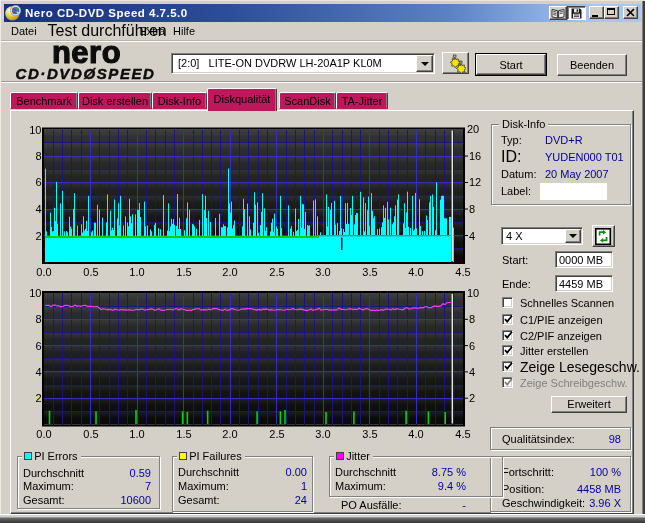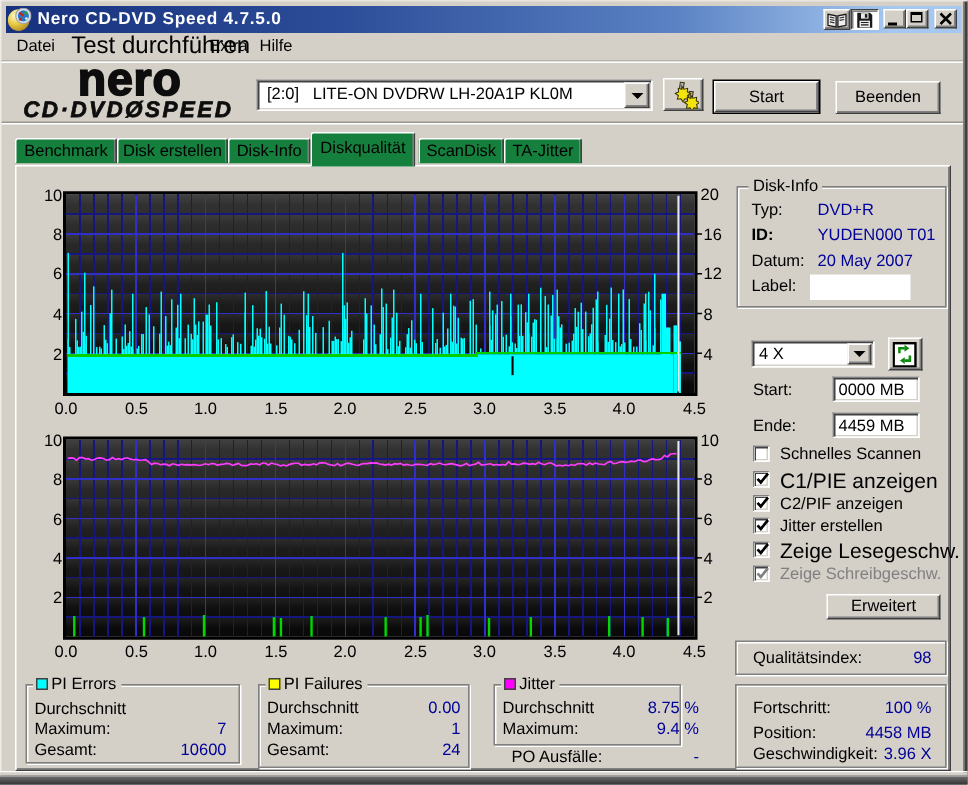--- a/index.html
+++ b/index.html
@@ -5,21 +5,21 @@
 *{box-sizing:border-box;}
 body{width:645px;height:523px;overflow:hidden;}
 #win{position:absolute;left:0;top:0;width:645px;height:523px;font-family:"Liberation Sans",sans-serif;font-size:11px;background:#3c3c3c;}
 .t{position:absolute;white-space:nowrap;line-height:16px;height:31px;}
 .abs{position:absolute;}
 .grp{position:absolute;border:1px solid #808080;box-shadow:inset 1px 1px 0 #ffffff,1px 1px 0 #ffffff;}
 .gtitle{position:absolute;top:-8px;left:7px;background:#d4d0c8;padding:0 3px;line-height:15px;white-space:nowrap;}
 .field{position:absolute;background:#fff;border:1px solid;border-color:#808080 #fff #fff #808080;box-shadow:inset 1px 1px 0 #404040,inset -1px -1px 0 #d4d0c8;}
 .btn{position:absolute;background:#d4d0c8;border:1px solid;border-color:#fff #404040 #404040 #fff;box-shadow:inset -1px -1px 0 #808080;text-align:center;}
 .cb{position:absolute;width:11px;height:11px;background:#fff;border:1px solid;border-color:#808080 #fff #fff #808080;box-shadow:inset 1px 1px 0 #404040,inset -1px -1px 0 #d4d0c8;}
-.tab{position:absolute;top:92px;height:17px;background:#15803d;border:1px solid;border-color:#fff #404040 transparent #fff;border-radius:2px 2px 0 0;box-shadow:inset -1px 0 0 #808080;text-align:center;line-height:17px;}
+.tab{position:absolute;top:92px;height:17px;background:#be185d;border:1px solid;border-color:#fff #404040 transparent #fff;border-radius:2px 2px 0 0;box-shadow:inset -1px 0 0 #808080;text-align:center;line-height:17px;}
 #graphs{position:absolute;left:0;top:0;}
 </style></head><body>
 <div id="win">
 <div class="abs" style="left:0;top:0;width:645px;height:517px;background:#d4d0c8;"></div>
 <div class="abs" style="left:0;top:0;width:645px;height:1px;background:#e9e5de;"></div>
 <div class="abs" style="left:0;top:0;width:1px;height:517px;background:#efece6;"></div>
 <div class="abs" style="left:642px;top:1px;width:1px;height:516px;background:#808080;"></div>
 <div class="abs" style="left:643px;top:1px;width:2px;height:516px;background:#404040;"></div>
 <div class="abs" style="left:0;top:514px;width:645px;height:1px;background:#ffffff;"></div>
 <div class="abs" style="left:0;top:515px;width:645px;height:2px;background:#d4d0c8;"></div>
@@ -565,21 +565,21 @@
       <text x="370" y="438" text-anchor="middle" font-family="Liberation Sans, sans-serif" font-size="11" fill="#000">3.5</text>
       <text x="416" y="438" text-anchor="middle" font-family="Liberation Sans, sans-serif" font-size="11" fill="#000">4.0</text>
       <text x="463" y="438" text-anchor="middle" font-family="Liberation Sans, sans-serif" font-size="11" fill="#000">4.5</text>
 <text x="467" y="297" font-family="Liberation Sans, sans-serif" font-size="11" fill="#000">10</text>
 </svg>
 <div class="grp" style="left:491px;top:124px;width:140px;height:81px;">
       <div class="gtitle">Disk-Info</div>
     </div>
 <div class="t" style="left:501px;top:132px;color:#000;font-size:11px;">Typ:</div>
 <div class="t" style="left:545px;top:132px;color:#000099;font-size:11px;">DVD+R</div>
-<div class="t" style="left:501px;top:149px;color:#000;font-size:11px;font-weight:bold;">ID:</div>
+<div class="t" style="left:501px;top:149px;color:#000;font-size:16px;">ID:</div>
 <div class="t" style="left:545px;top:149px;color:#000099;font-size:11px;">YUDEN000 T01</div>
 <div class="t" style="left:501px;top:166px;color:#000;font-size:11px;">Datum:</div>
 <div class="t" style="left:545px;top:166px;color:#000099;font-size:11px;">20 May 2007</div>
 <div class="t" style="left:501px;top:183px;color:#000;font-size:11px;">Label:</div>
 <div class="abs" style="left:540px;top:183px;width:67px;height:17px;background:#fff;"></div>
 <div class="field" style="left:501px;top:227px;width:82px;height:18px;"></div>
 <div class="t" style="left:506px;top:228px;color:#000;font-size:11px;">4 X</div>
 <div class="btn" style="left:565px;top:229px;width:16px;height:14px;"></div>
 <div class="abs" style="left:569px;top:234px;width:0;height:0;border:4px solid transparent;border-top:4px solid #000;"></div>
 <div class="btn" style="left:592px;top:225px;width:23px;height:22px;"></div>
@@ -597,21 +597,21 @@
 <div class="t" style="left:559px;top:252px;color:#000;font-size:11px;">0000 MB</div>
 <div class="t" style="left:502px;top:276px;color:#000;font-size:11px;">Ende:</div>
 <div class="field" style="left:555px;top:275px;width:58px;height:17px;"></div>
 <div class="t" style="left:559px;top:276px;color:#000;font-size:11px;">4459 MB</div>
 <div class="cb" style="left:502px;top:297px;"></div>
     <div class="t" style="left:520px;top:295px;color:#000;font-size:11px;">Schnelles Scannen</div>
 <div class="cb" style="left:502px;top:314px;"></div>
     <svg class="abs" style="left:504px;top:315px;" width="9" height="9" viewBox="0 0 9 9">
       <path d="M1 4.2 L3.2 6.6 L8 0.8" fill="none" stroke="#000" stroke-width="1.8"></path>
     </svg>
-    <div class="t" style="left:520px;top:312px;color:#000;font-size:14px;">C1/PIE anzeigen</div>
+    <div class="t" style="left:520px;top:312px;color:#000;font-size:11px;">C1/PIE anzeigen</div>
 <div class="cb" style="left:502px;top:330px;"></div>
     <svg class="abs" style="left:504px;top:331px;" width="9" height="9" viewBox="0 0 9 9">
       <path d="M1 4.2 L3.2 6.6 L8 0.8" fill="none" stroke="#000" stroke-width="1.8"></path>
     </svg>
     <div class="t" style="left:520px;top:328px;color:#000;font-size:11px;">C2/PIF anzeigen</div>
 <div class="cb" style="left:502px;top:345px;"></div>
     <svg class="abs" style="left:504px;top:346px;" width="9" height="9" viewBox="0 0 9 9">
       <path d="M1 4.2 L3.2 6.6 L8 0.8" fill="none" stroke="#000" stroke-width="1.8"></path>
     </svg>
     <div class="t" style="left:520px;top:343px;color:#000;font-size:11px;">Jitter erstellen</div>
@@ -634,35 +634,36 @@
 <div class="t" style="left:0px;width:621px;top:464px;color:#000099;text-align:right;">100 %</div>
 <div class="t" style="left:502px;top:481px;color:#000;font-size:11px;">Position:</div>
 <div class="t" style="left:0px;width:621px;top:481px;color:#000099;text-align:right;">4458 MB</div>
 <div class="t" style="left:502px;top:495px;color:#000;font-size:11px;">Geschwindigkeit:</div>
 <div class="t" style="left:0px;width:621px;top:495px;color:#000099;text-align:right;">3.96 X</div>
 <div class="grp" style="left:17px;top:456px;width:143px;height:53px;">
       <div class="gtitle" style="left:4px;">&nbsp;&nbsp;&nbsp;PI Errors</div>
     </div>
 <div class="abs" style="left:24px;top:452px;width:8px;height:8px;background:#00ffff;border:1px solid #404040;"></div>
 <div class="t" style="left:23px;top:465px;color:#000;font-size:11px;">Durchschnitt</div>
+<div class="t" style="left:0px;width:151px;top:465px;color:#000099;text-align:right;">0.59</div>
 <div class="t" style="left:23px;top:478px;color:#000;font-size:11px;">Maximum:</div>
 <div class="t" style="left:0px;width:151px;top:478px;color:#000099;text-align:right;">7</div>
 <div class="t" style="left:23px;top:492px;color:#000;font-size:11px;">Gesamt:</div>
 <div class="t" style="left:0px;width:151px;top:492px;color:#000099;text-align:right;">10600</div>
 <div class="grp" style="left:172px;top:456px;width:141px;height:56px;">
       <div class="gtitle" style="left:4px;">&nbsp;&nbsp;&nbsp;PI Failures</div>
     </div>
 <div class="abs" style="left:179px;top:452px;width:8px;height:8px;background:#ffff00;border:1px solid #404040;"></div>
 <div class="t" style="left:178px;top:464px;color:#000;font-size:11px;">Durchschnitt</div>
 <div class="t" style="left:0px;width:307px;top:464px;color:#000099;text-align:right;">0.00</div>
 <div class="t" style="left:178px;top:478px;color:#000;font-size:11px;">Maximum:</div>
 <div class="t" style="left:0px;width:307px;top:478px;color:#000099;text-align:right;">1</div>
 <div class="t" style="left:178px;top:492px;color:#000;font-size:11px;">Gesamt:</div>
 <div class="t" style="left:0px;width:307px;top:492px;color:#000099;text-align:right;">24</div>
-<div class="grp" style="left:329px;top:456px;width:125px;height:41px;">
+<div class="grp" style="left:329px;top:456px;width:174px;height:41px;">
       <div class="gtitle" style="left:4px;">&nbsp;&nbsp;&nbsp;Jitter</div>
     </div>
 <div class="abs" style="left:336px;top:452px;width:8px;height:8px;background:#ff00ff;border:1px solid #404040;"></div>
 <div class="t" style="left:335px;top:464px;color:#000;font-size:11px;">Durchschnitt</div>
 <div class="t" style="left:0px;width:466px;top:464px;color:#000099;text-align:right;padding-left:26px;">8.75 %</div>
 <div class="t" style="left:335px;top:478px;color:#000;font-size:11px;">Maximum:</div>
 <div class="t" style="left:0px;width:466px;top:478px;color:#000099;text-align:right;">9.4 %</div>
 <div class="t" style="left:341px;top:497px;color:#000;font-size:11px;">PO Ausfälle:</div>
 <div class="t" style="left:0px;width:466px;top:497px;color:#000099;text-align:right;">-</div>
 </div>

